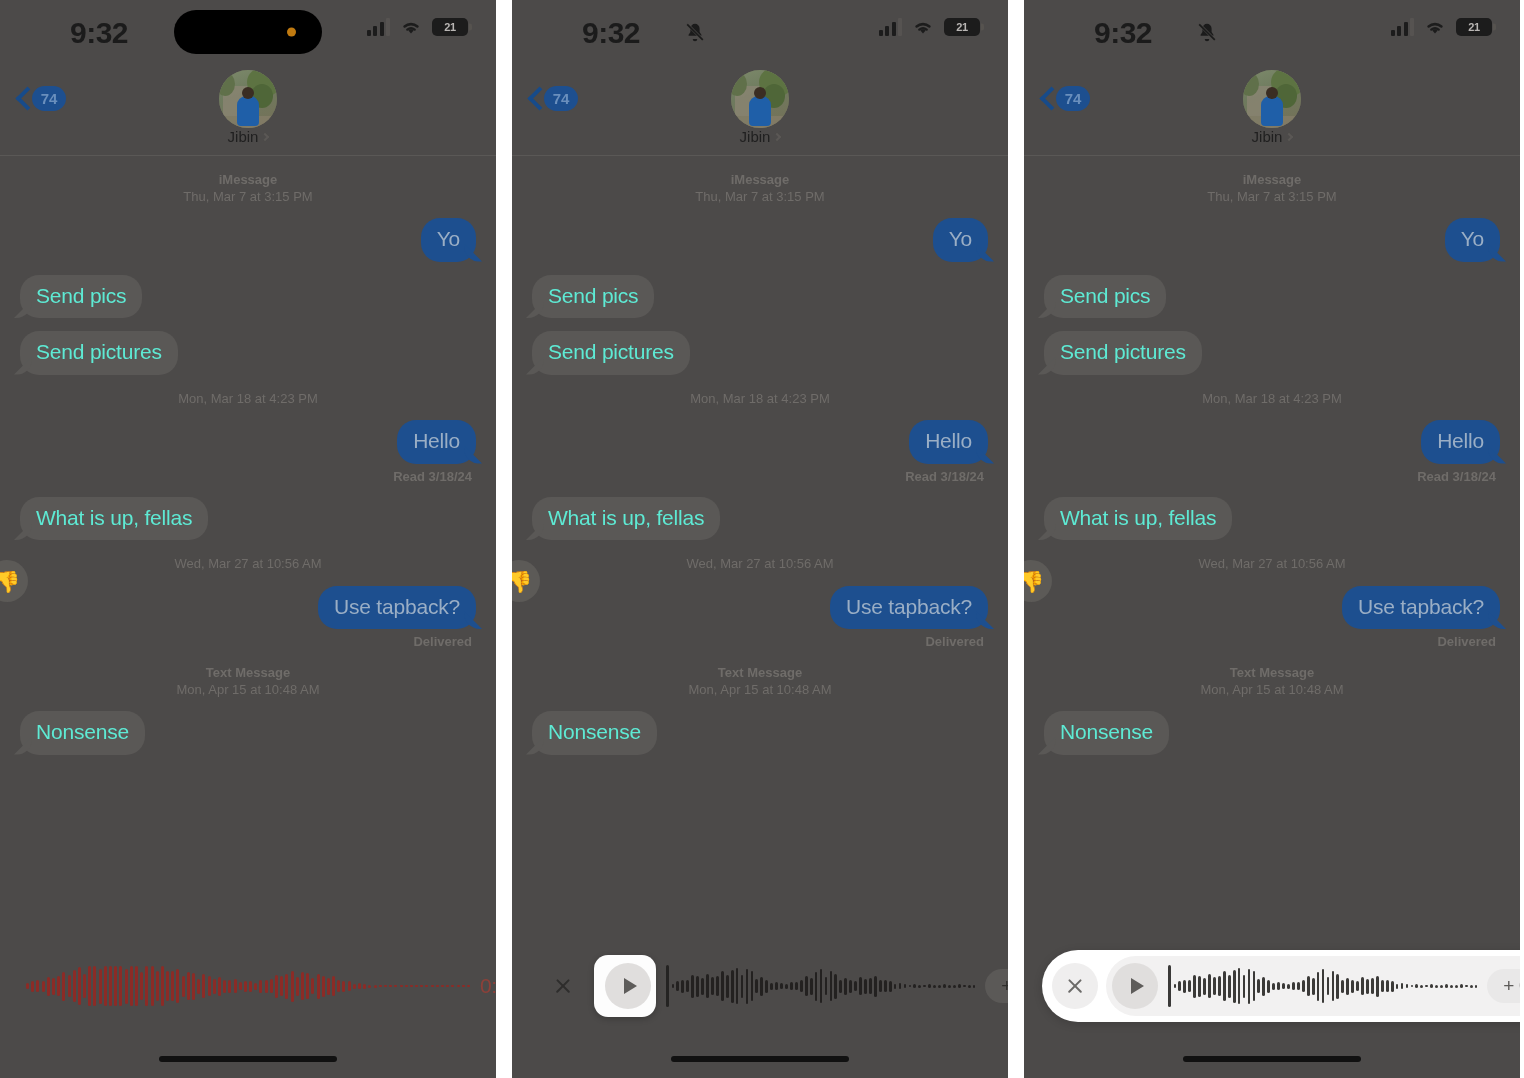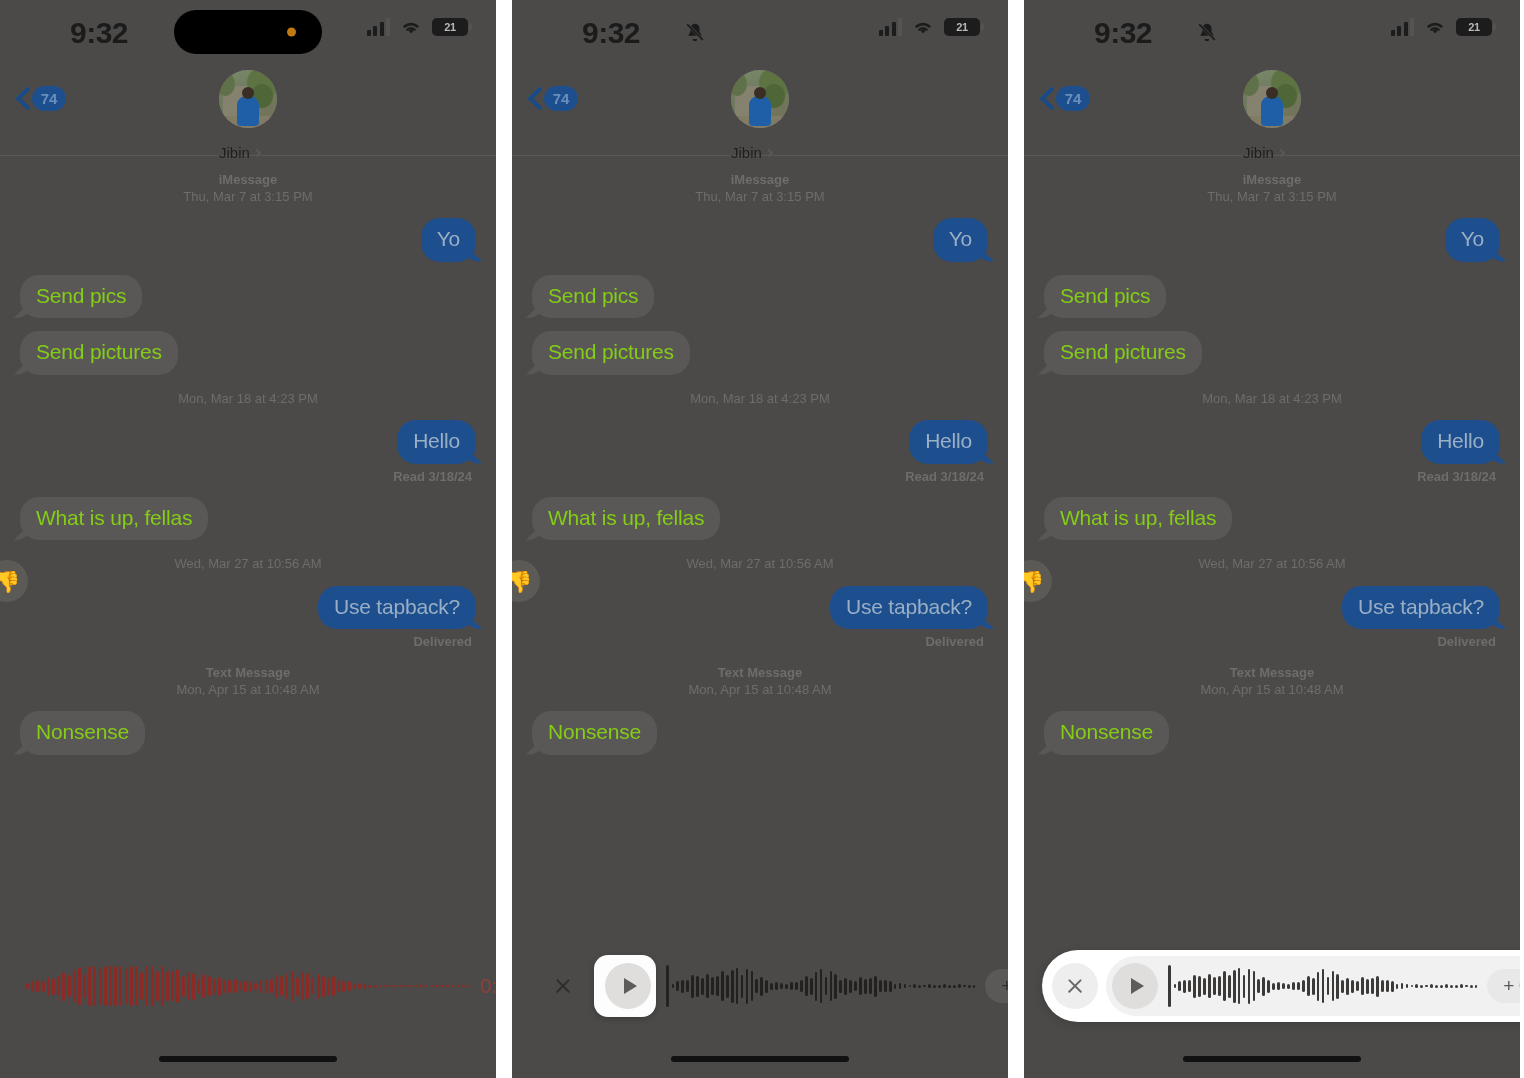--- a/index.html
+++ b/index.html
@@ -79,21 +79,21 @@
     border-left:4px solid #174b8a; border-bottom:4px solid #174b8a;
     transform:rotate(45deg);
   }
   .badge {
     min-width:34px; height:25px; border-radius:13px; background:#1d4f8f;
     display:flex; align-items:center; justify-content:center;
     font-size:15px; font-weight:600; color:#6a8fbd; padding:0 7px;
   }
   .contact {
     position:absolute; left:50%; transform:translateX(-50%); top:6px;
-    display:flex; flex-direction:column; align-items:flex-start; gap:16px;
+    display:flex; flex-direction:column; align-items:center; gap:0;
   }
   .avatar {
     width:58px; height:58px; border-radius:50%;
     overflow:hidden; position:relative; background:#6b6a5a;
   }
   .av-sky { position:absolute; inset:0; background:linear-gradient(160deg,#7d8a6b 0%,#6e7a5e 40%,#757058 100%); }
   .av-leaf1{ position:absolute; right:-4px; top:-3px; width:34px; height:30px; border-radius:50%; background:#5d7342; }
   .av-leaf2{ position:absolute; right:4px; top:14px; width:22px; height:24px; border-radius:50%; background:#4f6638; }
   .av-leaf3{ position:absolute; left:-4px; top:2px; width:20px; height:24px; border-radius:50%; background:#60704a; }
   .av-wall { position:absolute; left:4px; top:16px; width:24px; height:30px; background:#8c8574; opacity:.75; }
@@ -122,21 +122,21 @@
   .stamp .dt { font-weight:500;text-align:right; }
   .row { display:flex; margin-top:13px; }
   .row.out { justify-content:flex-end; }
   .row.in { justify-content:flex-start; }
   .bubble {
     position:relative; max-width:72%;
     padding:9px 16px 11px; border-radius:19px;
     font-size:21px; line-height:1.12; letter-spacing:-0.2px;
   }
   .bubble.out { background:#1d4f8f; color:#9aaec5; }
-  .bubble.in  { background:#5a5856; color:#84cc16; }
+  .bubble.in  { background:#5a5856; color:#5eead4; }
   .bubble.out::after{
     content:""; position:absolute; right:-6px; bottom:0;
     width:18px; height:18px; background:#1d4f8f;
     border-bottom-left-radius:16px;
     clip-path:polygon(0 0,100% 100%,0 100%);
   }
   .bubble.in::after{
     content:""; position:absolute; left:-6px; bottom:0;
     width:18px; height:18px; background:#5a5856;
     border-bottom-right-radius:16px;

